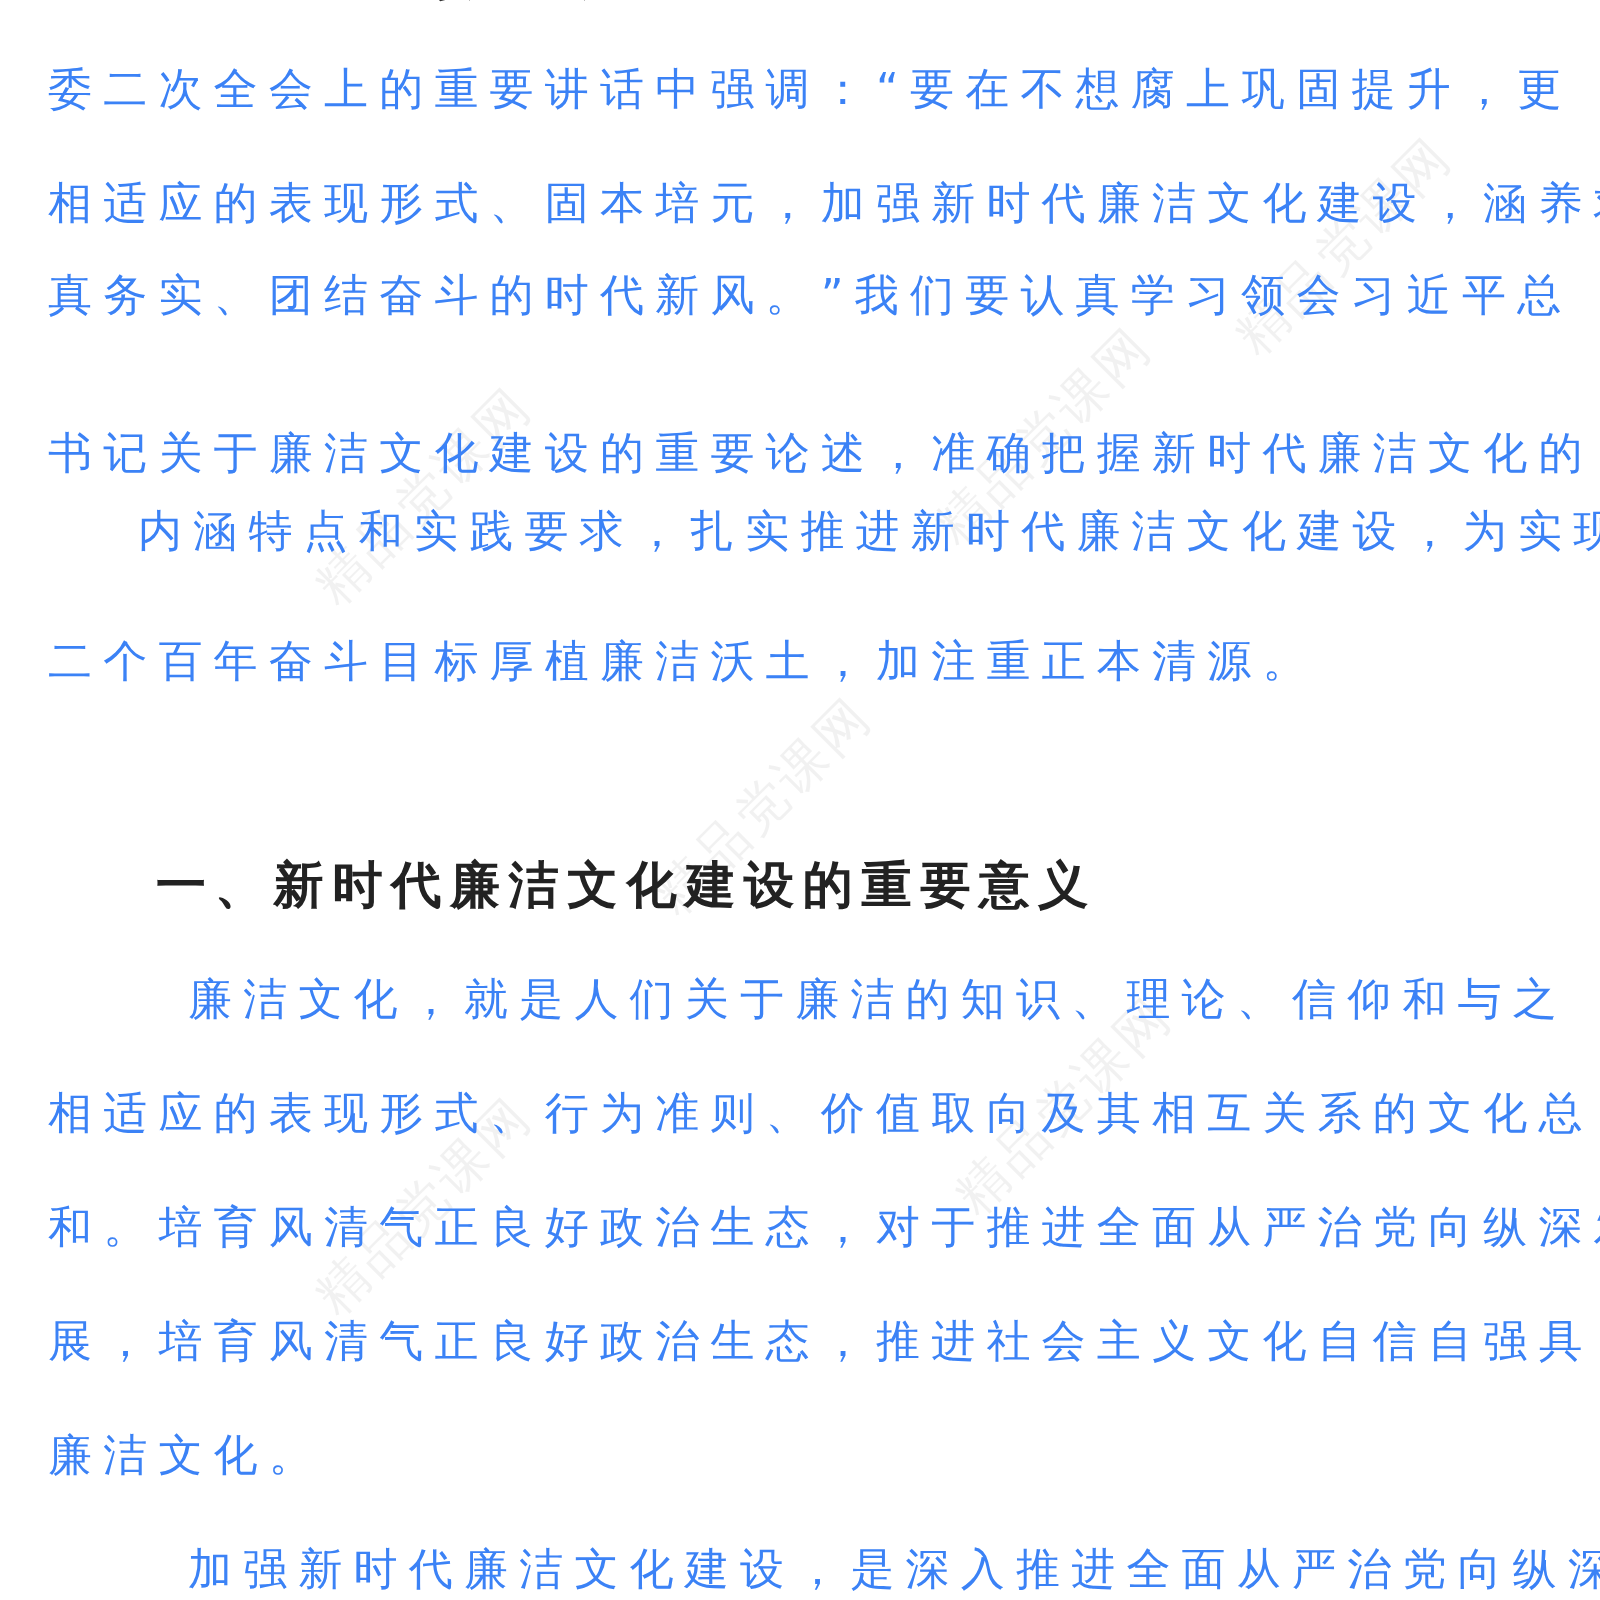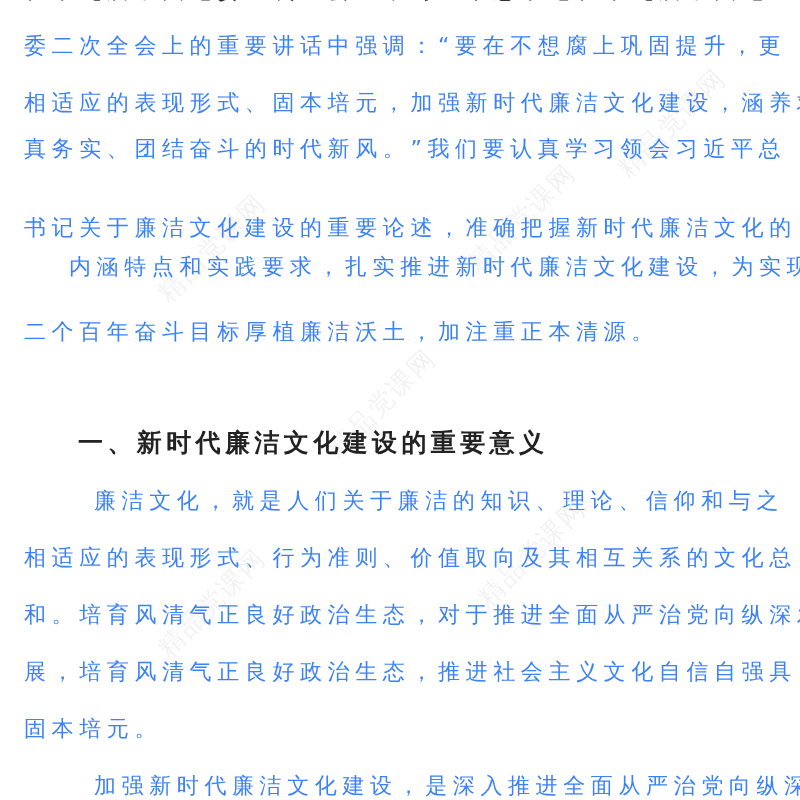--- a/index.html
+++ b/index.html
@@ -84,20 +84,20 @@
     <div class="line" style="top:317px;">二个百年奋斗目标厚植廉洁沃土，加注重正本清源。</div>
   </div>
 
   <div class="heading" style="top:428px;">一、新时代廉洁文化建设的重要意义</div>
 
   <div>
     <div class="line indent" style="top:486px;">廉洁文化，就是人们关于廉洁的知识、理论、信仰和与之</div>
     <div class="line" style="top:543px;">相适应的表现形式、行为准则、价值取向及其相互关系的文化总</div>
     <div class="line" style="top:600px;">和。培育风清气正良好政治生态，对于推进全面从严治党向纵深发</div>
     <div class="line" style="top:657px;">展，培育风清气正良好政治生态，推进社会主义文化自信自强具</div>
-    <div class="line" style="top:714px;">固本培元。</div>
+    <div class="line" style="top:714px;">廉洁文化。</div>
   </div>
 
   <div>
     <div class="line indent" style="top:771px;">加强新时代廉洁文化建设，是深入推进全面从严治党向纵深</div>
   </div>
 
 </div>
 
 </body></html>

